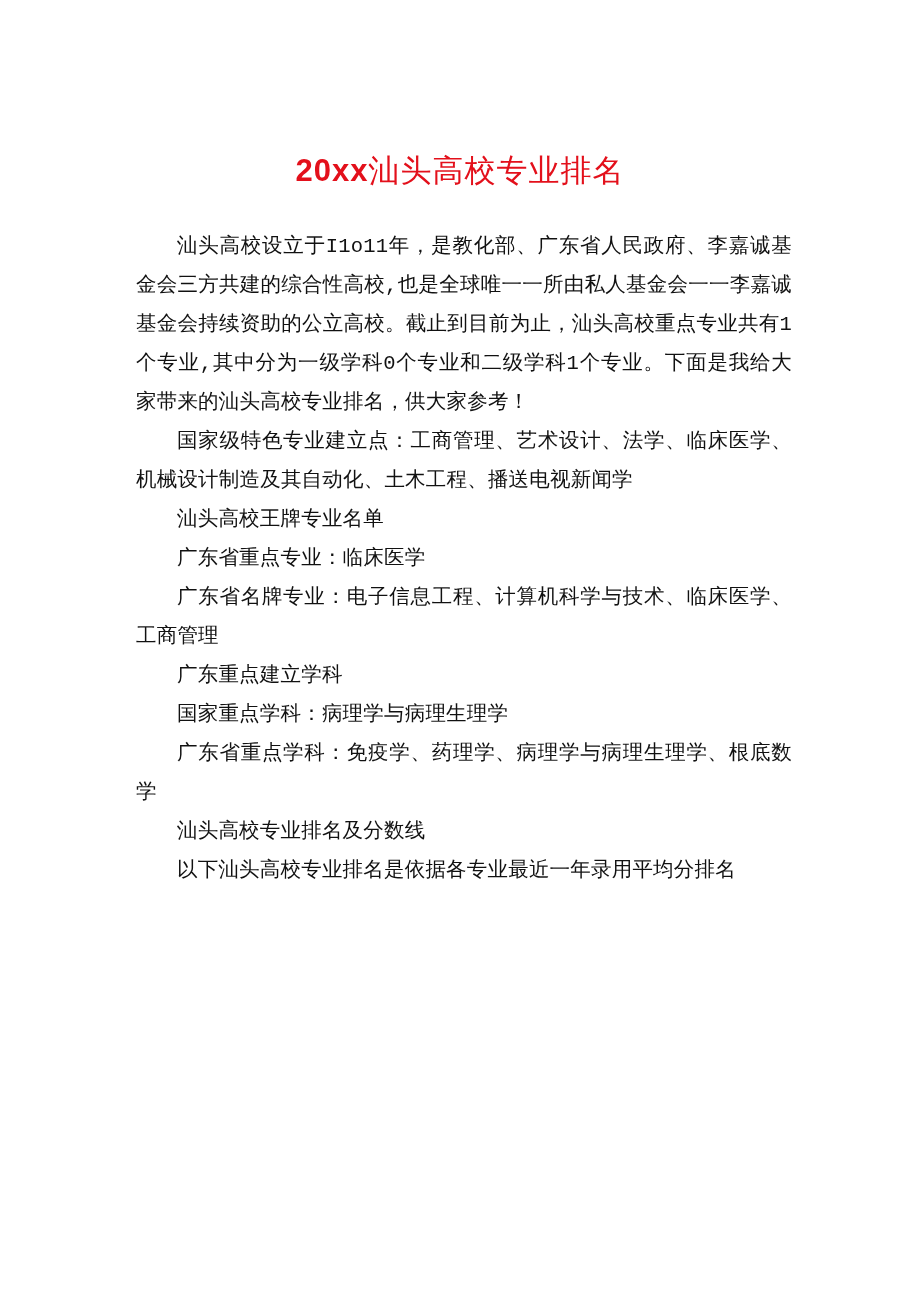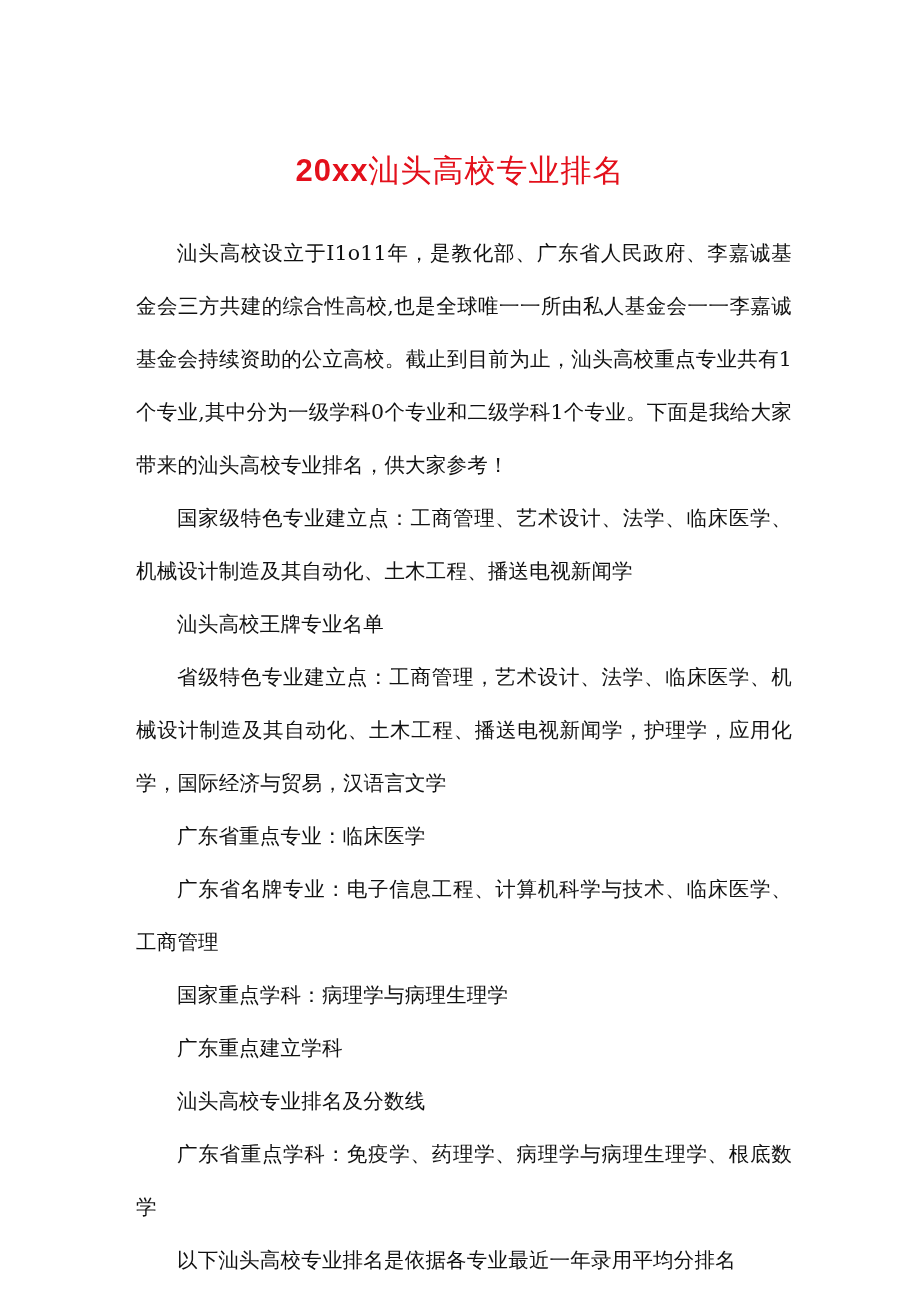--- a/index.html
+++ b/index.html
@@ -37,43 +37,43 @@
     .title .num {
       font-weight: bold;
       font-family: "Liberation Sans", "DejaVu Sans", sans-serif;
     }
     .body-text {
       position: absolute;
       top: 227px;
       left: 136px;
       width: 656px;
       font-size: 20.5px;
-      line-height: 53px;
+      line-height: 39px;
       text-align: justify;
       letter-spacing: 0.2px;
+      font-family: Liberation Mono, monospace;
     }
     .para {
       margin: 0;
       text-indent: 2em;
     }
   </style>
 </head>
 <body>
 
 <div class="page">
   <div class="title">
     <span class="num">20xx</span><span>汕头高校专业排名</span>
   </div>
 
   <div class="body-text">
     <p class="para">汕头高校设立于I1o11年，是教化部、广东省人民政府、李嘉诚基金会三方共建的综合性高校,也是全球唯一一所由私人基金会一一李嘉诚基金会持续资助的公立高校。截止到目前为止，汕头高校重点专业共有1个专业,其中分为一级学科0个专业和二级学科1个专业。下面是我给大家带来的汕头高校专业排名，供大家参考！</p>
     <p class="para">国家级特色专业建立点：工商管理、艺术设计、法学、临床医学、机械设计制造及其自动化、土木工程、播送电视新闻学</p>
     <p class="para">汕头高校王牌专业名单</p>
-    <p class="para">省级特色专业建立点：工商管理，艺术设计、法学、临床医学、机械设计制造及其自动化、土木工程、播送电视新闻学，护理学，应用化学，国际经济与贸易，汉语言文学</p>
     <p class="para">广东省重点专业：临床医学</p>
     <p class="para">广东省名牌专业：电子信息工程、计算机科学与技术、临床医学、工商管理</p>
+    <p class="para">广东重点建立学科</p>
     <p class="para">国家重点学科：病理学与病理生理学</p>
-    <p class="para">广东重点建立学科</p>
+    <p class="para">广东省重点学科：免疫学、药理学、病理学与病理生理学、根底数学</p>
     <p class="para">汕头高校专业排名及分数线</p>
-    <p class="para">广东省重点学科：免疫学、药理学、病理学与病理生理学、根底数学</p>
     <p class="para">以下汕头高校专业排名是依据各专业最近一年录用平均分排名</p>
   </div>
 </div>
 
 </body></html>

